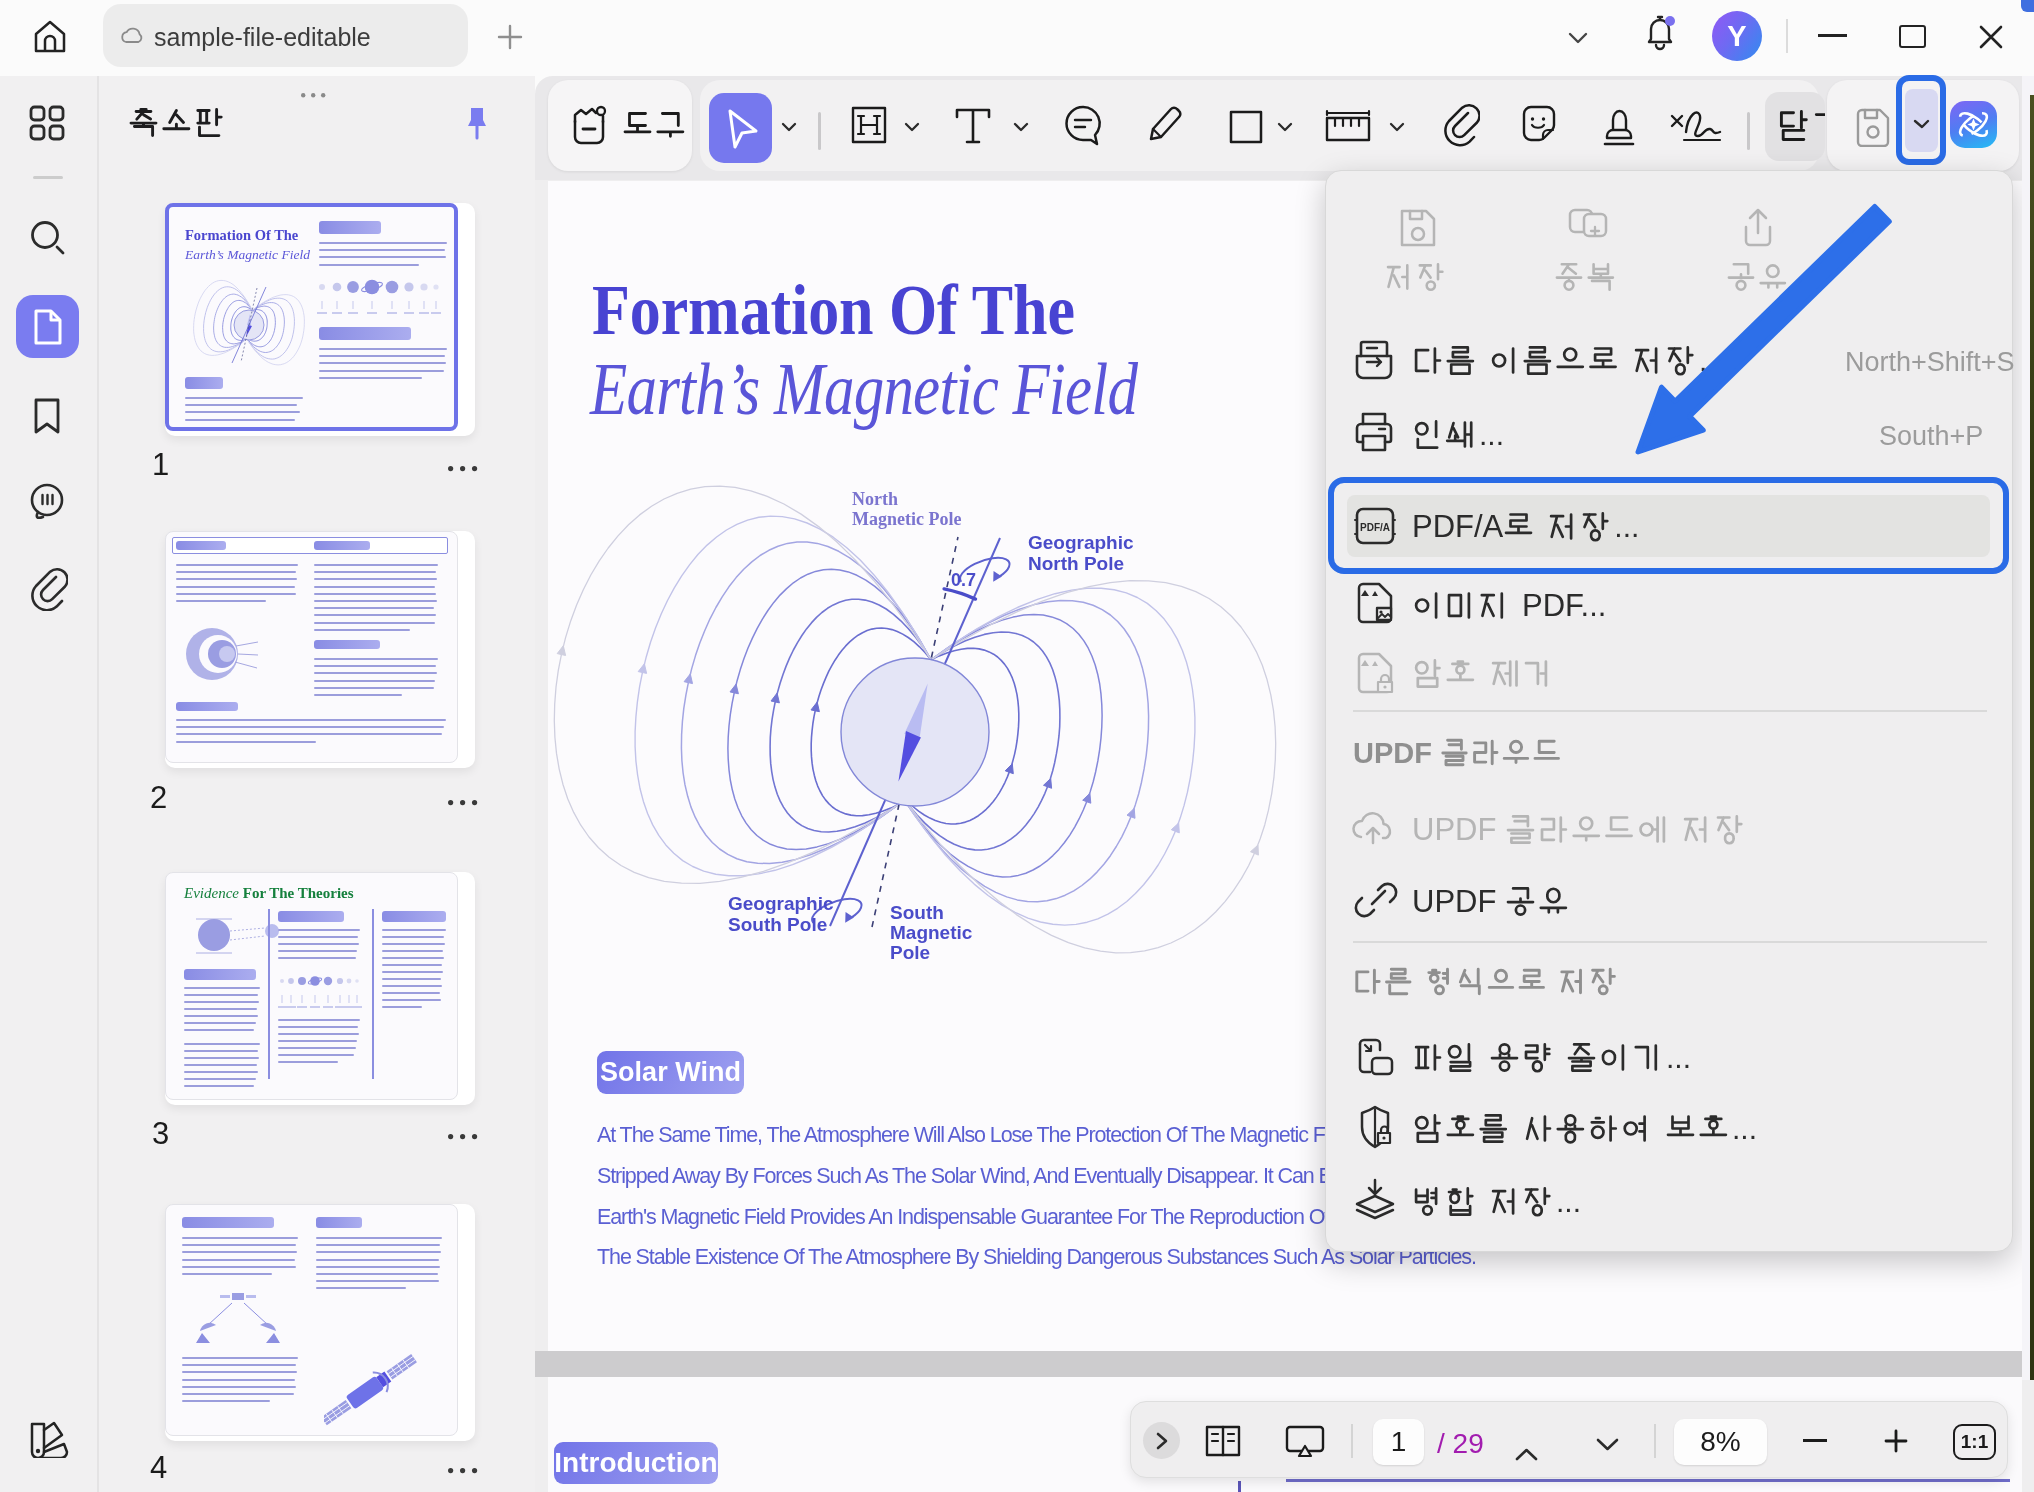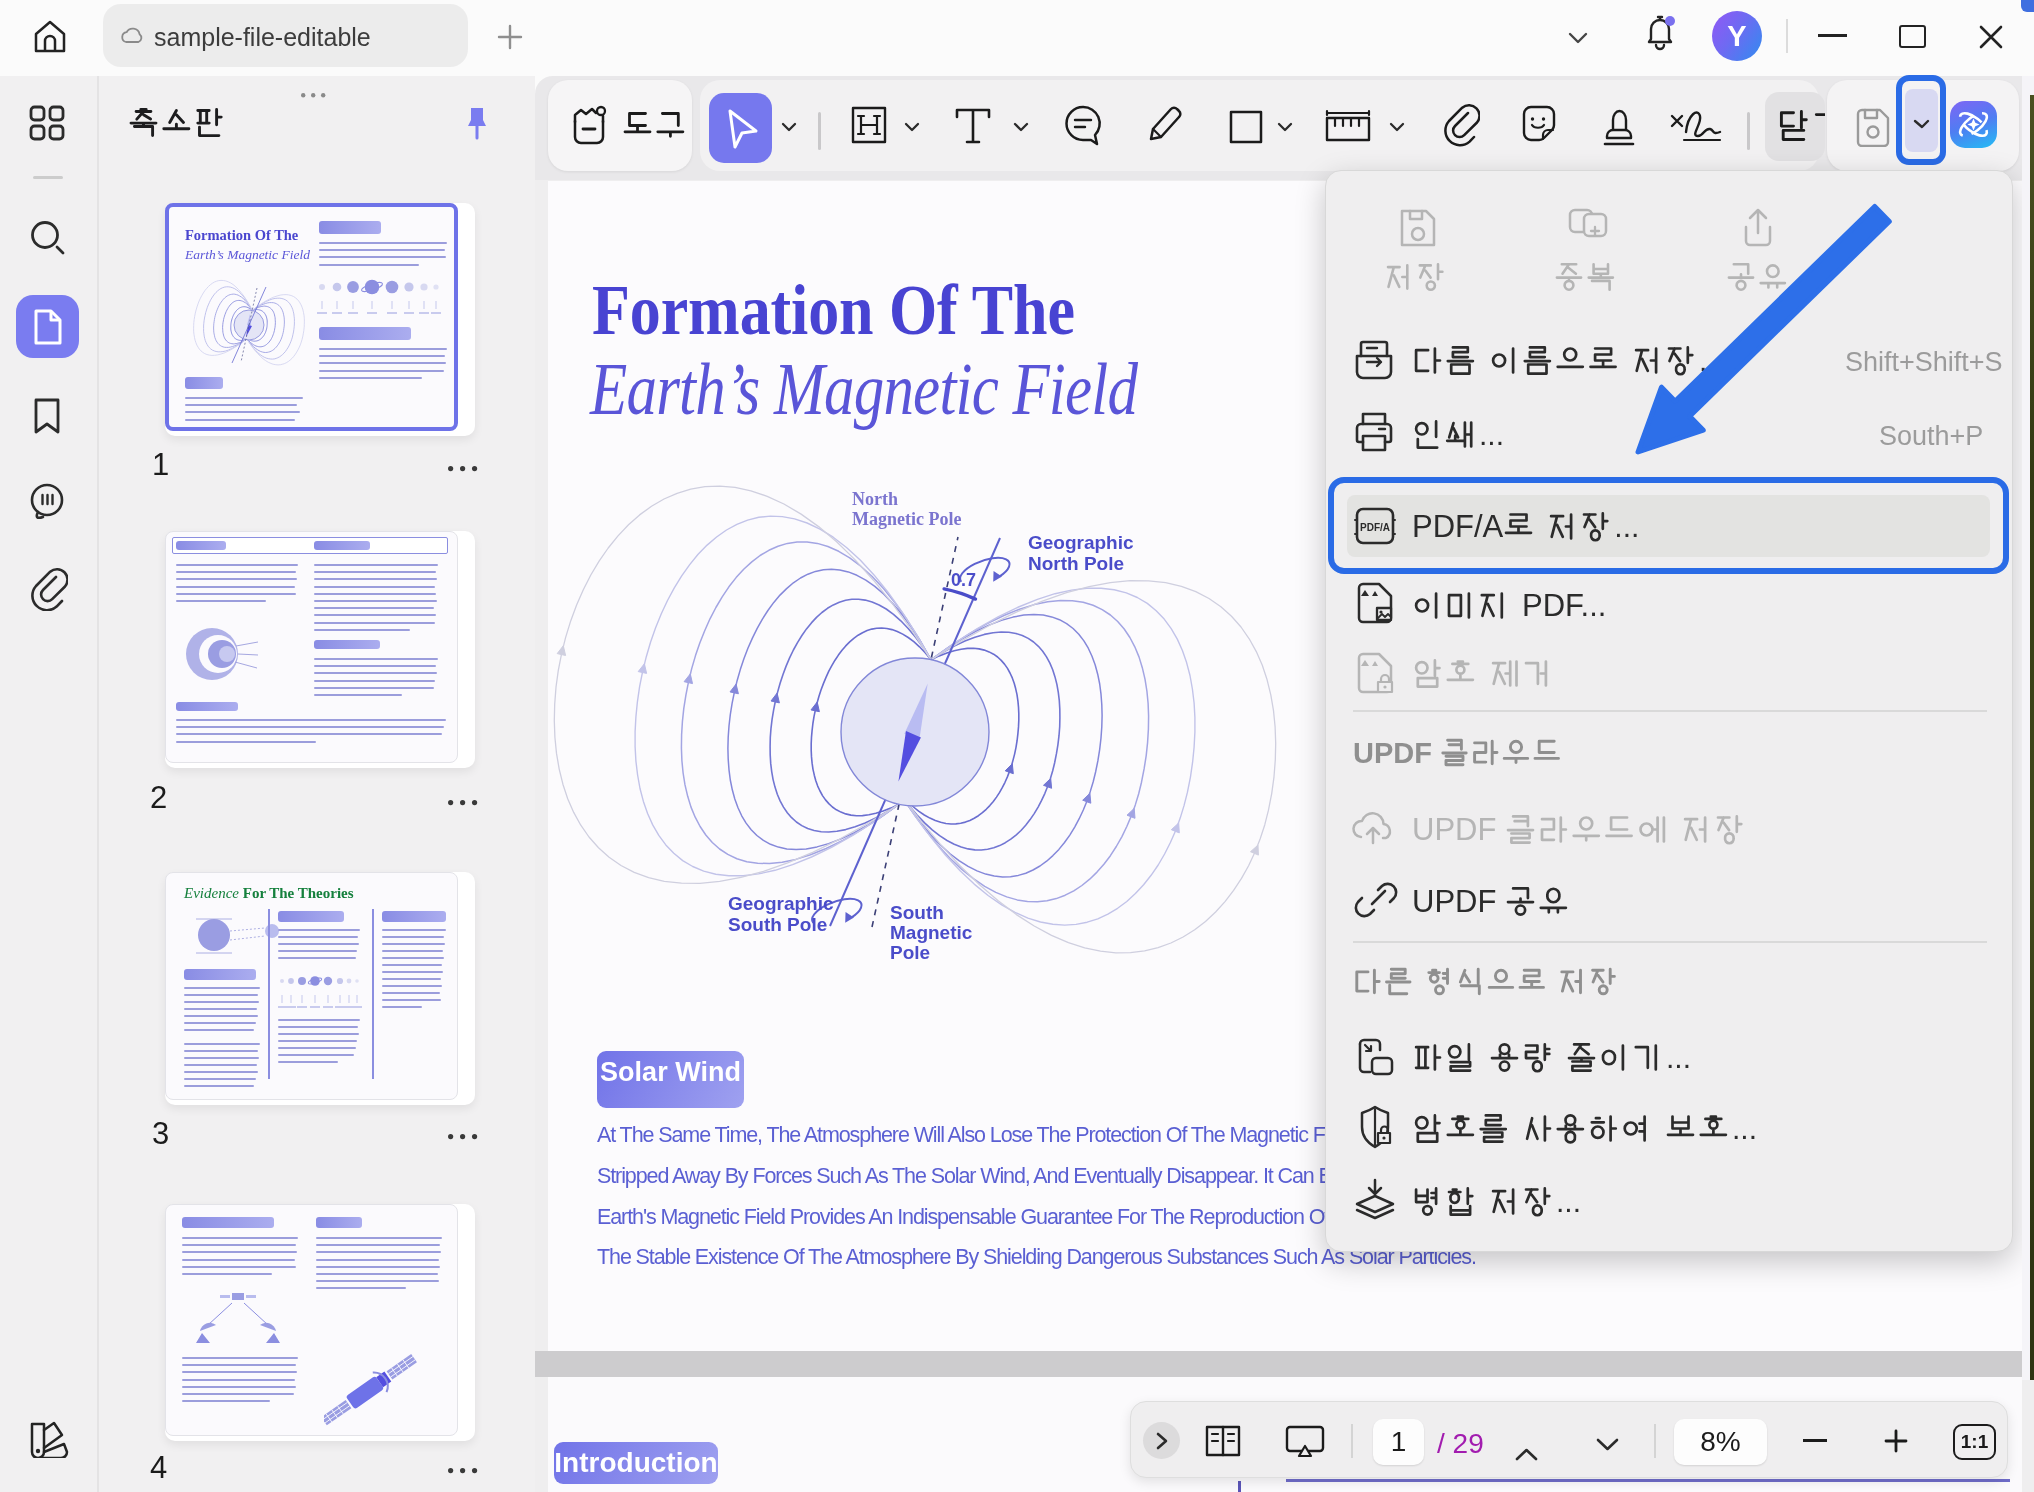--- a/index.html
+++ b/index.html
@@ -499,21 +499,21 @@
         <g transform="rotate(13 363 262)">
           <path d="M364.5 212 L353 266 L369 269 Z" fill="#b9bcf2"></path>
           <path d="M358 314 L354 263 L370 266 Z" fill="#544ee0"></path>
         </g>
       </svg></div>
 <div class="abs" style="left:852px;top:490px;font-family:'Liberation Serif',serif;font-weight:bold;font-size:18px;color:#7b74cf;line-height:19.5px">North<br>Magnetic Pole</div>
 <div class="abs" style="left:1028px;top:533px;font-weight:bold;font-size:19px;color:#4a4cc9;line-height:20.5px">Geographic<br>North Pole</div>
 <div class="abs" style="left:951px;top:570px;font-weight:bold;font-size:18px;color:#4a4cc9">0.7</div>
 <div class="abs" style="left:728px;top:894px;font-weight:bold;font-size:19px;color:#4a4cc9;line-height:20.5px">Geographic<br>South Pole</div>
 <div class="abs" style="left:890px;top:903px;font-weight:bold;font-size:19px;color:#4a4cc9;line-height:20px">South<br>Magnetic<br>Pole</div>
-<div class="abs" style="left:597px;top:1051px;width:147px;height:57px;border-radius:9px;background:linear-gradient(120deg,#7173e8,#9fa1f0);color:#fff;font-weight:bold;font-size:27px;text-align:center;line-height:43px">Solar Wind</div>
+<div class="abs" style="left:597px;top:1051px;width:147px;height:43px;border-radius:9px;background:linear-gradient(120deg,#7173e8,#9fa1f0);color:#fff;font-weight:bold;font-size:27px;text-align:center;line-height:43px">Solar Wind</div>
 <div class="abs" style="left:597px;top:1115px;width:1180px;font-size:21.5px;color:#5a5fd3;line-height:40.8px;letter-spacing:-1.1px;white-space:nowrap">
 At The Same Time, The Atmosphere Will Also Lose The Protection Of The Magnetic Field And Be Gradually<br>
 Stripped Away By Forces Such As The Solar Wind, And Eventually Disappear. It Can Be Said That The<br>
 Earth's Magnetic Field Provides An Indispensable Guarantee For The Reproduction Of Life On Earth And<br>
 The Stable Existence Of The Atmosphere By Shielding Dangerous Substances Such As Solar Particles.</div>
 <div class="abs" style="left:554px;top:1442px;width:164px;height:42px;border-radius:9px;background:linear-gradient(120deg,#7173e8,#9fa1f0);color:#fff;font-weight:bold;font-size:28px;text-align:center;line-height:42px">Introduction</div>
 <div class="abs" style="left:1325px;top:170px;width:688px;height:1082px;background:#efeeef;border:1px solid #d8d8d8;border-radius:16px;box-shadow:0 10px 30px rgba(0,0,0,0.22)"></div>
     <div class="abs" style="left:1396px;top:205px"><svg width="44" height="46" viewBox="0 0 44 46" style="" xmlns="http://www.w3.org/2000/svg">
         <path d="M6 6 h24 l8 8 v26 h-32 Z" fill="none" stroke="#b5b5b5" stroke-width="2.5" stroke-linecap="round" stroke-linejoin="round"></path>
         <path d="M14 6 v8 h12 v-8" fill="none" stroke="#b5b5b5" stroke-width="2.5" stroke-linecap="round" stroke-linejoin="round"></path>
@@ -542,21 +542,21 @@
         <path d="M10 20 L10 8 a2 2 0 0 1 2 -2 L34 6 a2 2 0 0 1 2 2 L36 20" fill="none" stroke="#2b2b2b" stroke-width="2.6" stroke-linecap="round" stroke-linejoin="round"></path>
         <path d="M16 12 h10 M16 26 h14 l-4 -4 m4 4 l-4 4" fill="none" stroke="#2b2b2b" stroke-width="2.4" stroke-linecap="round" stroke-linejoin="round"></path>
       </svg></div>
     <div class="abs" style="left:1412px;top:344px"><svg width="67" height="33" viewBox="0 0 67 33" style="vertical-align:middle" xmlns="http://www.w3.org/2000/svg">
         <path d="M16.1 5.2 L4.1 5.2 L4.1 25.8 L16.1 25.8 M22.9 3.5 L22.9 27.5 M22.9 15.5 L28.0 15.5 M40.9 2.4 L55.8 2.4 L55.8 7.2 L40.9 7.2 L40.9 12.1 L55.8 12.1 M35.8 16.1 L60.9 16.1 M39.2 19.5 L57.5 19.5 L57.5 28.6 L39.2 28.6 L39.2 19.5" fill="none" stroke="#2b2b2b" stroke-width="2.70" stroke-linecap="round" stroke-linejoin="round"></path>
       </svg><span style="display:inline-block;width:10px"></span><svg width="133" height="33" viewBox="0 0 133 33" style="vertical-align:middle" xmlns="http://www.w3.org/2000/svg">
         <path d="M4.1 15.5 A6.0 6.0 0 1 0 16.1 15.5 A6.0 6.0 0 1 0 4.1 15.5 M24.1 3.5 L24.1 27.5 M40.9 2.4 L55.8 2.4 L55.8 7.2 L40.9 7.2 L40.9 12.1 L55.8 12.1 M35.8 16.1 L60.9 16.1 M39.2 19.5 L57.5 19.5 L57.5 28.6 L39.2 28.6 L39.2 19.5 M75.2 9.5 A6.0 6.0 0 1 0 87.2 9.5 A6.0 6.0 0 1 0 75.2 9.5 M68.7 21.8 L93.8 21.8 M106.1 3.5 L122.1 3.5 L122.1 9.5 L106.1 9.5 L106.1 15.5 L122.1 15.5 M101.5 21.8 L126.6 21.8 M114.1 17.2 L114.1 21.8" fill="none" stroke="#2b2b2b" stroke-width="2.70" stroke-linecap="round" stroke-linejoin="round"></path>
       </svg><span style="display:inline-block;width:10px"></span><svg width="67" height="33" viewBox="0 0 67 33" style="vertical-align:middle" xmlns="http://www.w3.org/2000/svg">
         <path d="M4.1 5.2 L16.1 5.2 M10.1 5.2 L4.7 25.8 M10.1 13.9 L15.8 25.8 M24.1 3.5 L24.1 27.5 M18.9 15.5 L24.1 15.5 M37.0 3.5 L48.4 3.5 M42.7 3.5 L37.5 16.1 M42.7 8.8 L48.1 16.1 M55.8 2.4 L55.8 17.8 M55.8 10.1 L60.3 10.1 M44.1 24.3 A4.3 4.3 0 1 0 52.6 24.3 A4.3 4.3 0 1 0 44.1 24.3" fill="none" stroke="#2b2b2b" stroke-width="2.70" stroke-linecap="round" stroke-linejoin="round"></path>
       </svg><span style="font-size:30px;color:#2b2b2b;vertical-align:middle">...</span></div>
-    <div class="abs" style="left:1845px;top:347px;width:134px;text-align:right;font-size:27px;color:#9b9b9b">Shift+Shift+S</div>
+    <div class="abs" style="left:1845px;top:347px;width:134px;text-align:right;font-size:27px;color:#9b9b9b">North+Shift+S</div>
     <div class="abs" style="left:1351px;top:408px"><svg width="46" height="48" viewBox="0 0 46 48" style="" xmlns="http://www.w3.org/2000/svg">
         <path d="M12 16 V6 h22 v10" fill="none" stroke="#2b2b2b" stroke-width="2.6" stroke-linecap="round" stroke-linejoin="round"></path>
         <path d="M12 34 h-4 a2 2 0 0 1 -2 -2 V20 a4 4 0 0 1 4 -4 h26 a4 4 0 0 1 4 4 v12 a2 2 0 0 1 -2 2 h-4" fill="none" stroke="#2b2b2b" stroke-width="2.6" stroke-linecap="round" stroke-linejoin="round"></path>
         <path d="M12 28 h22 v14 h-22 Z" fill="none" stroke="#2b2b2b" stroke-width="2.6" stroke-linecap="round" stroke-linejoin="round"></path>
         <path d="M28 21 h6" fill="none" stroke="#2b2b2b" stroke-width="2.4" stroke-linecap="round" stroke-linejoin="round"></path>
       </svg></div>
     <div class="abs" style="left:1412px;top:418px"><svg width="67" height="33" viewBox="0 0 67 33" style="vertical-align:middle" xmlns="http://www.w3.org/2000/svg">
         <path d="M4.1 9.8 A5.7 5.7 0 1 0 15.5 9.8 A5.7 5.7 0 1 0 4.1 9.8 M24.1 2.4 L24.1 17.8 M5.8 20.1 L5.8 28.6 L25.2 28.6 M41.5 4.1 L37.2 18.4 M41.5 9.1 L46.1 18.4 M35.2 21.8 L51.2 21.8 M43.2 21.8 L43.2 16.6 M52.9 3.5 L52.9 27.5 M52.9 15.5 L59.2 15.5 M59.2 3.5 L59.2 27.5" fill="none" stroke="#2b2b2b" stroke-width="2.70" stroke-linecap="round" stroke-linejoin="round"></path>
       </svg><span style="font-size:30px;color:#2b2b2b;vertical-align:middle">...</span></div>
     <div class="abs" style="left:1879px;top:421px;width:100px;text-align:right;font-size:27px;color:#9b9b9b">South+P</div>

